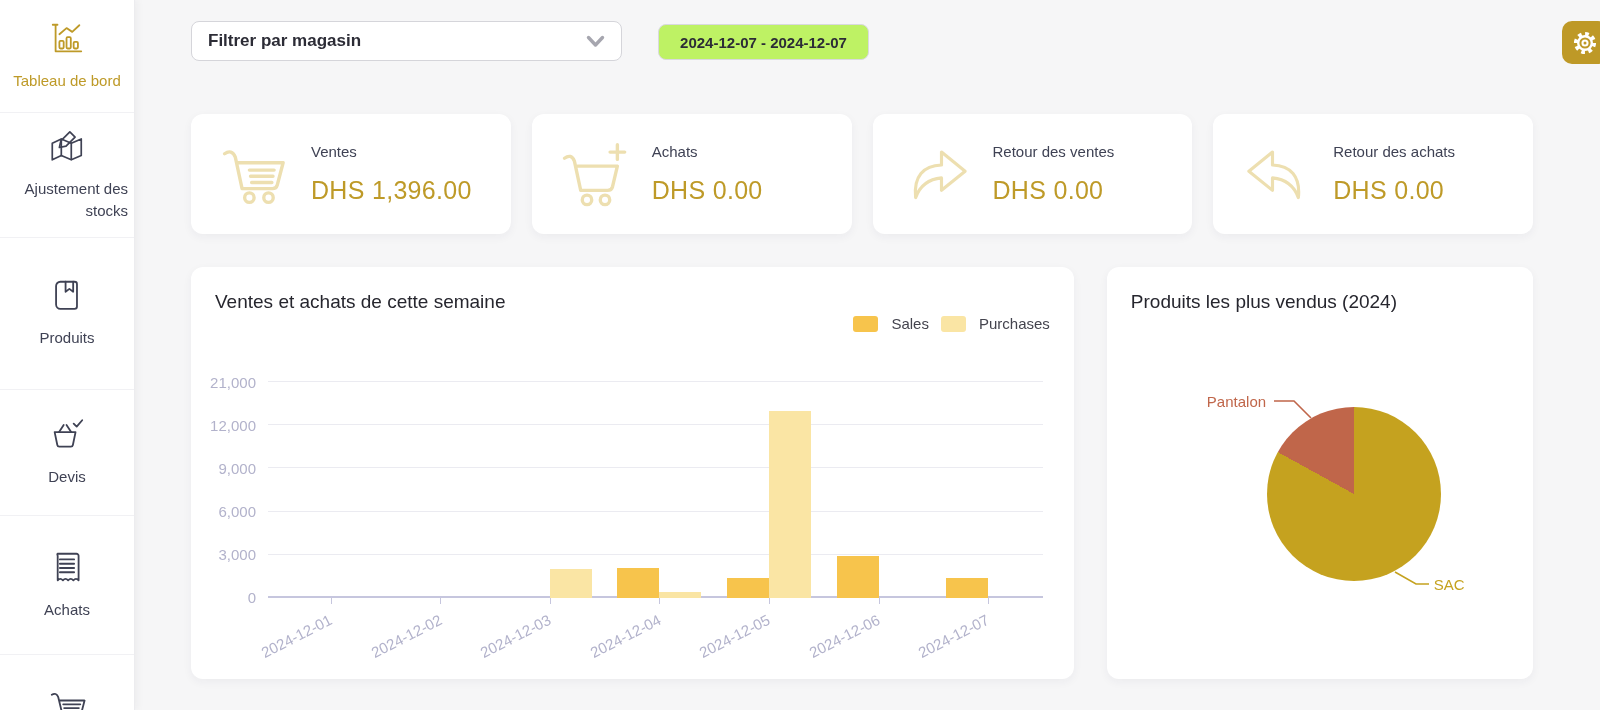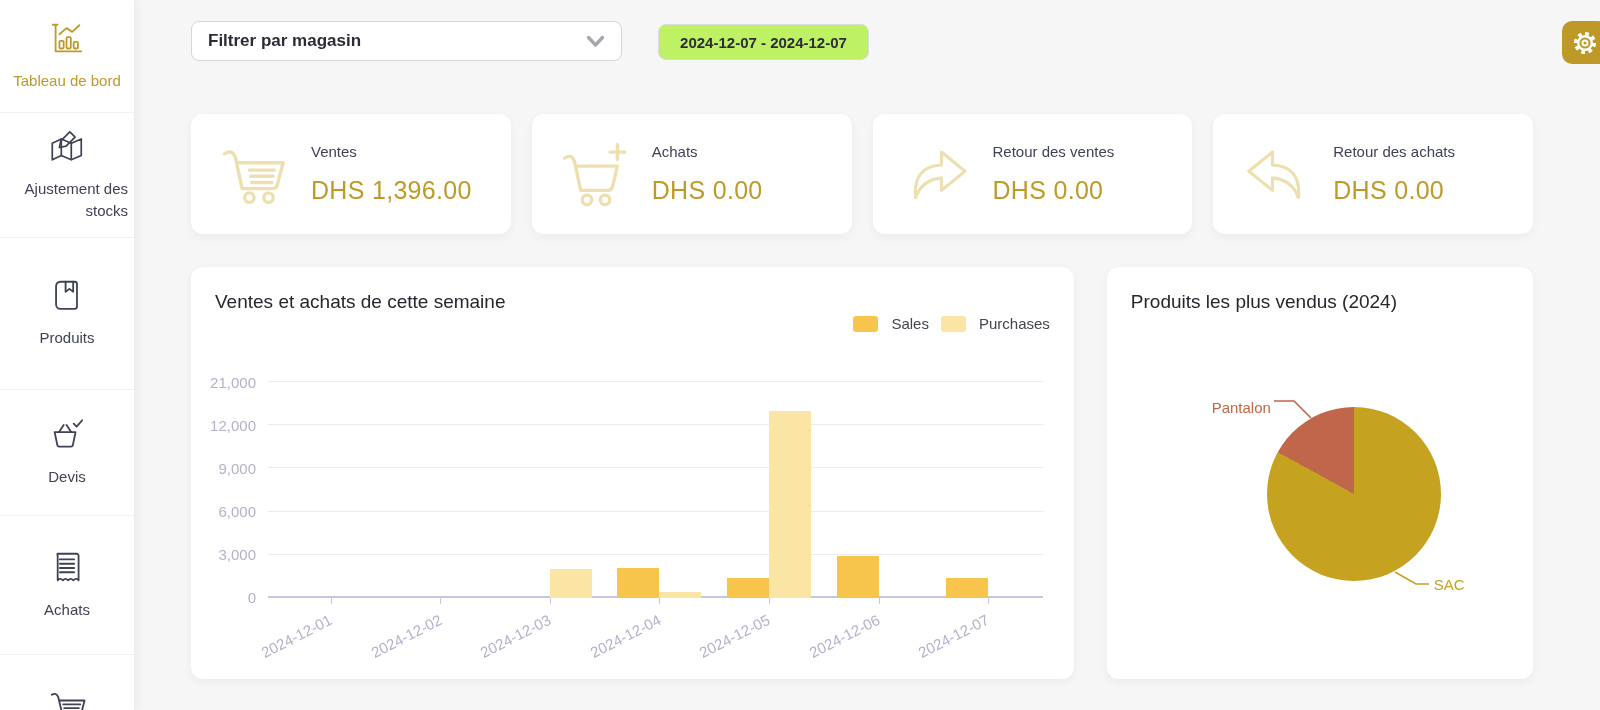--- a/index.html
+++ b/index.html
@@ -116,21 +116,21 @@
     white-space:nowrap; font-size:15px; color:#b2b2cb;
   }
 
   
   .pie {
     position:absolute; left:160px; top:140px; width:174px; height:174px;
     border-radius:50%;
   }
   .pie-overlay { position:absolute; inset:0; pointer-events:none; }
   .pie-label { position:absolute; font-size:15px; white-space:nowrap; }
-  .pie-label-1 { left:100px; top:132px; width:64px; text-align:right; }
+  .pie-label-1 { left:100px; top:126px; width:64px; text-align:left; }
   .pie-label-0 { left:327px; top:309px; }
 
   svg { display:block; }
 </style>
 </head>
 <body>
 
 <nav class="sidebar">
 
   <div class="side-item active">

